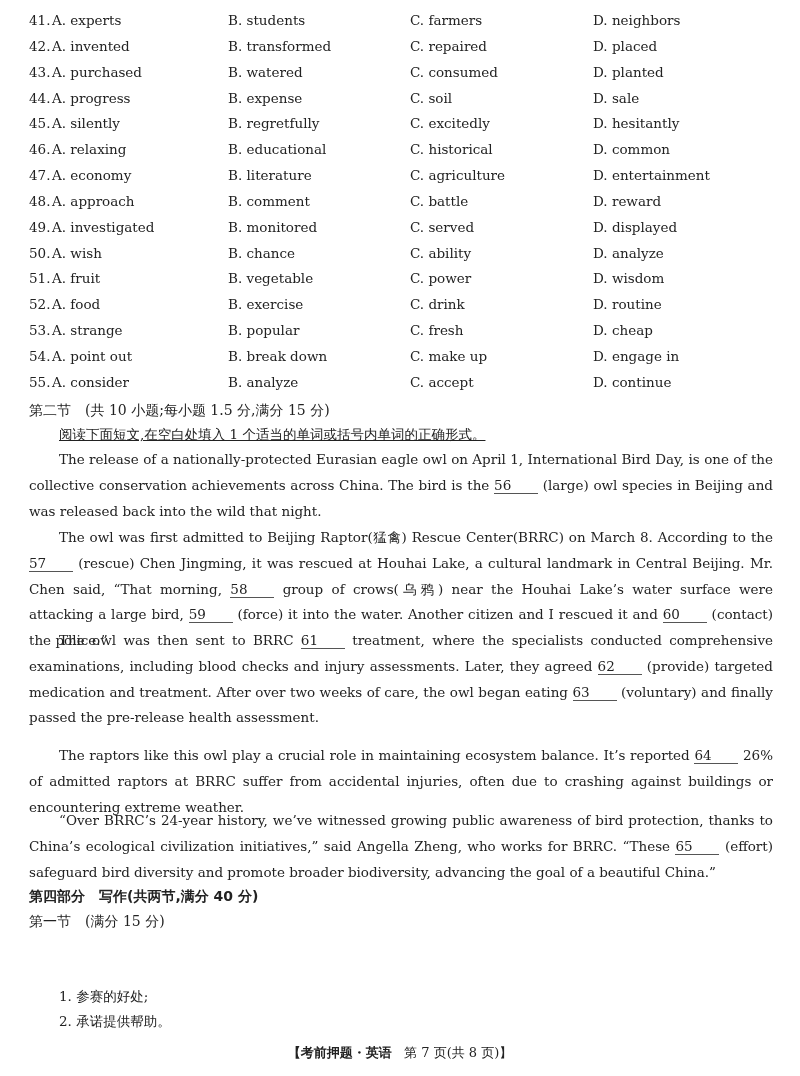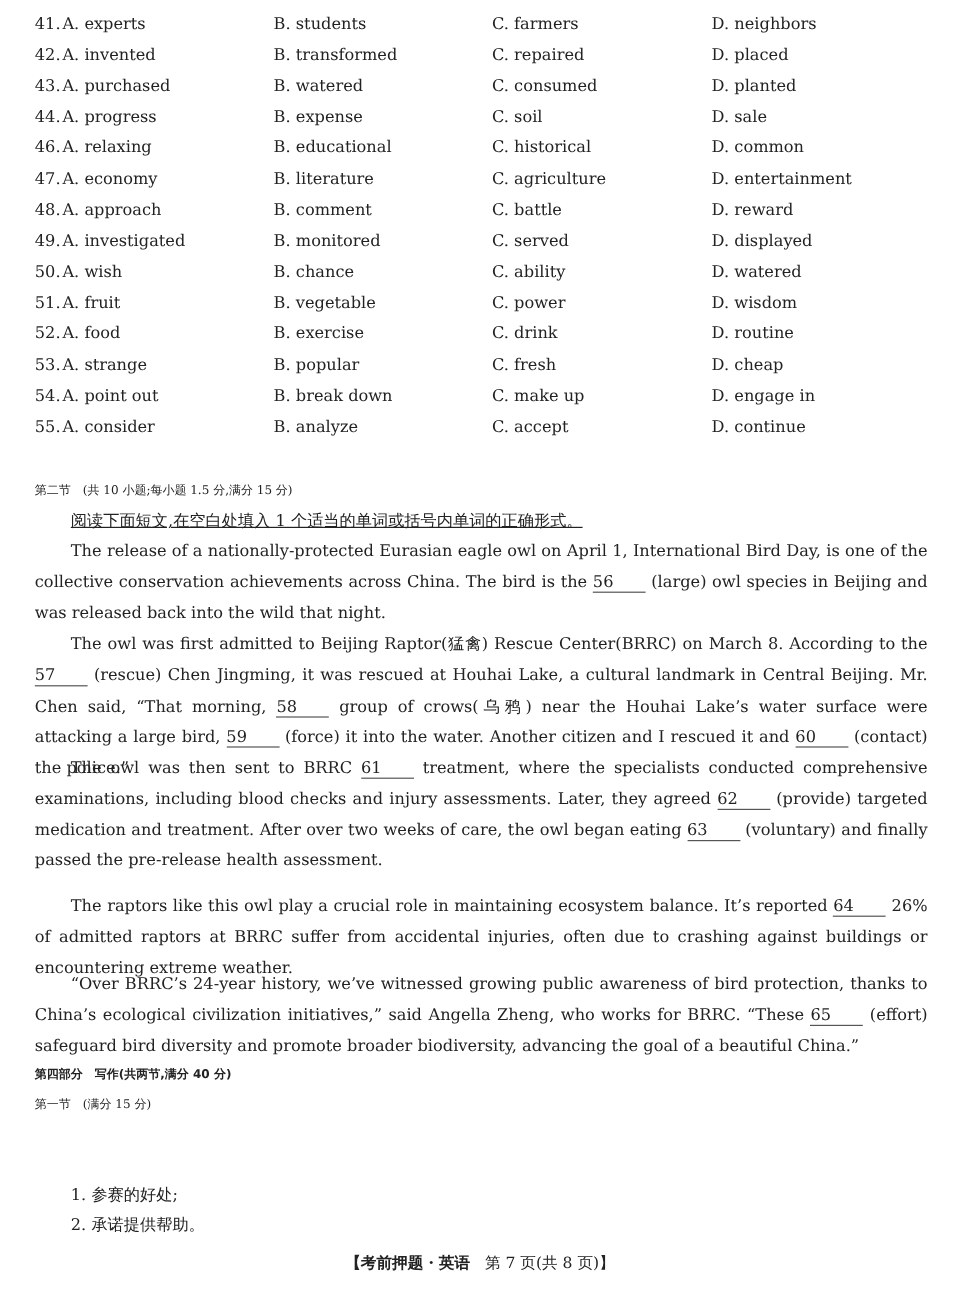--- a/index.html
+++ b/index.html
@@ -11,21 +11,21 @@
   .page { position: absolute; left: 0; top: 0; width: 800px; height: 1076px; padding-left: 44px; }
   .options { position: absolute; left: 29px; top: 8px; width: 750px; }
   .opt-row { position: relative; height: 25.85px; font-size: 13.5px; line-height: 25.85px; white-space: nowrap; }
   .opt-row span { position: absolute; top: 0; }
   .c-num { left: 0; }
   .c-a { left: 23px; }
   .c-b { left: 199px; }
   .c-c { left: 381px; }
   .c-d { left: 564px; }
 
-  .section-head { position: absolute; left: 29px; font-size: 10px; line-height: 20px; white-space: nowrap; }
+  .section-head { position: absolute; left: 29px; font-size: 14px; line-height: 20px; white-space: nowrap; }
   .para { position: absolute; left: 29px; width: 744px; font-size: 13.5px; line-height: 25.8px; text-align: justify; text-align-last: left; }
   .indent { text-indent: 30px; }
   .blank { display: inline-block; border-bottom: 1px solid #555; text-align: center; text-indent: 0; line-height: 16px; }
   .w44 { width: 44px; }
   .bold { font-weight: bold; font-family: "DejaVu Sans", "Liberation Sans", sans-serif; }
   .footer { position: absolute; left: 0; width: 800px; top: 1044px; text-align: center; font-size: 13px; white-space: pre; }
 </style>
 </head>
 <body>
 
@@ -54,20 +54,27 @@
         <span class="c-d">D. planted</span>
       </div>
       <div class="opt-row">
         <span class="c-num">44.</span>
         <span class="c-a">A. progress</span>
         <span class="c-b">B. expense</span>
         <span class="c-c">C. soil</span>
         <span class="c-d">D. sale</span>
       </div>
       <div class="opt-row">
+        <span class="c-num">45.</span>
+        <span class="c-a">A. silently</span>
+        <span class="c-b">B. regretfully</span>
+        <span class="c-c">C. excitedly</span>
+        <span class="c-d">D. hesitantly</span>
+      </div>
+      <div class="opt-row">
         <span class="c-num">46.</span>
         <span class="c-a">A. relaxing</span>
         <span class="c-b">B. educational</span>
         <span class="c-c">C. historical</span>
         <span class="c-d">D. common</span>
       </div>
       <div class="opt-row">
         <span class="c-num">47.</span>
         <span class="c-a">A. economy</span>
         <span class="c-b">B. literature</span>
@@ -86,21 +93,21 @@
         <span class="c-a">A. investigated</span>
         <span class="c-b">B. monitored</span>
         <span class="c-c">C. served</span>
         <span class="c-d">D. displayed</span>
       </div>
       <div class="opt-row">
         <span class="c-num">50.</span>
         <span class="c-a">A. wish</span>
         <span class="c-b">B. chance</span>
         <span class="c-c">C. ability</span>
-        <span class="c-d">D. watered</span>
+        <span class="c-d">D. analyze</span>
       </div>
       <div class="opt-row">
         <span class="c-num">51.</span>
         <span class="c-a">A. fruit</span>
         <span class="c-b">B. vegetable</span>
         <span class="c-c">C. power</span>
         <span class="c-d">D. wisdom</span>
       </div>
       <div class="opt-row">
         <span class="c-num">52.</span>

